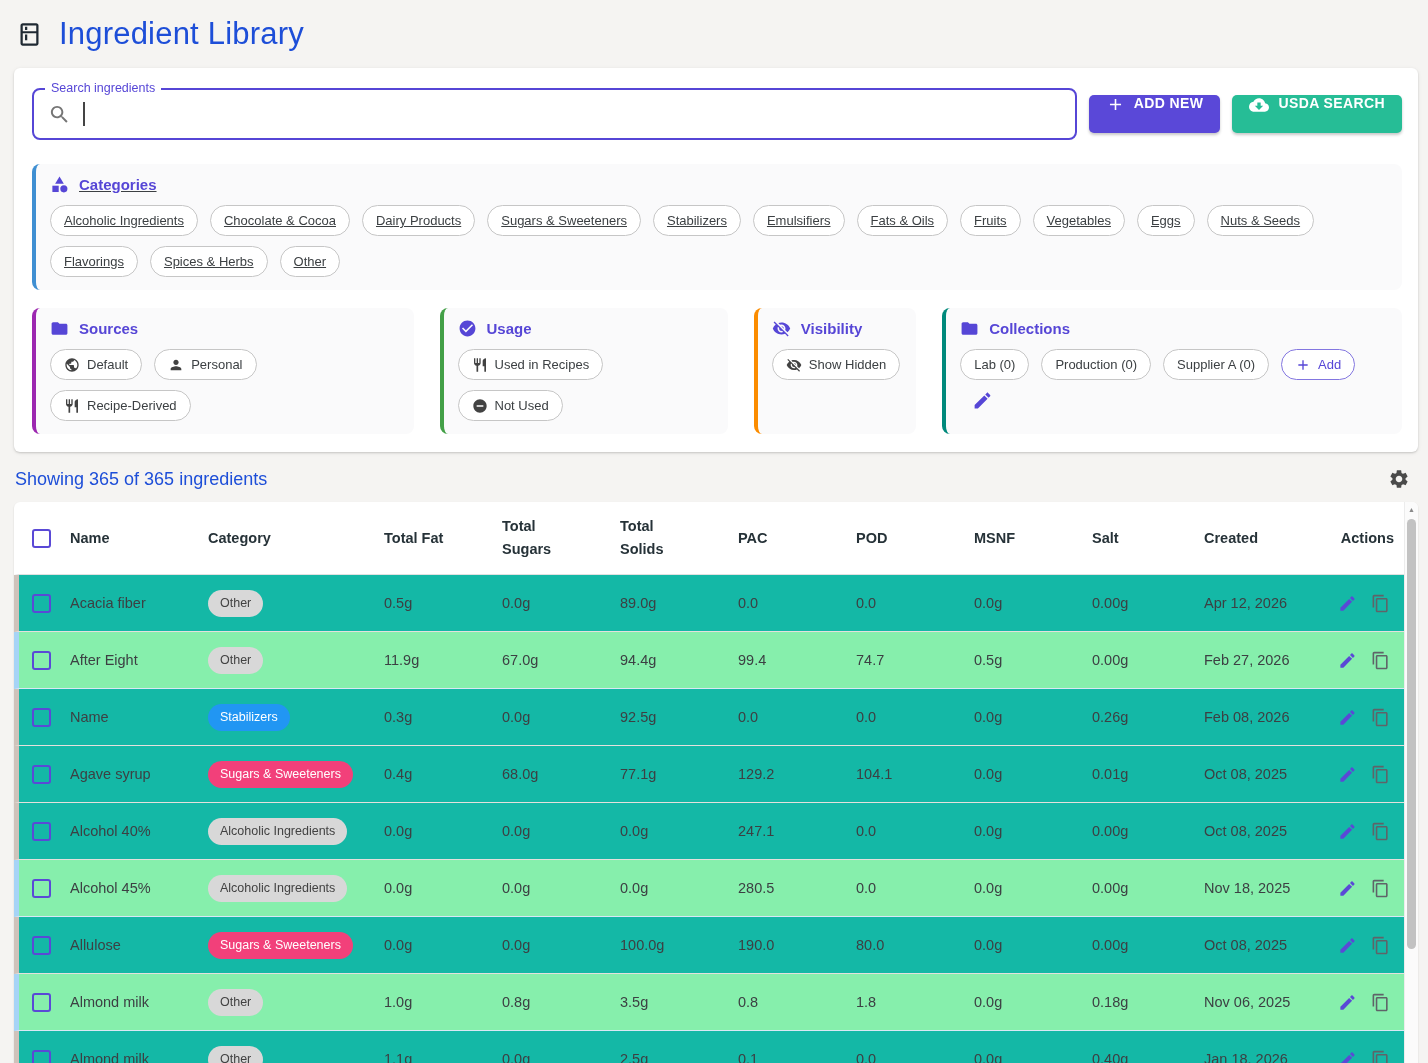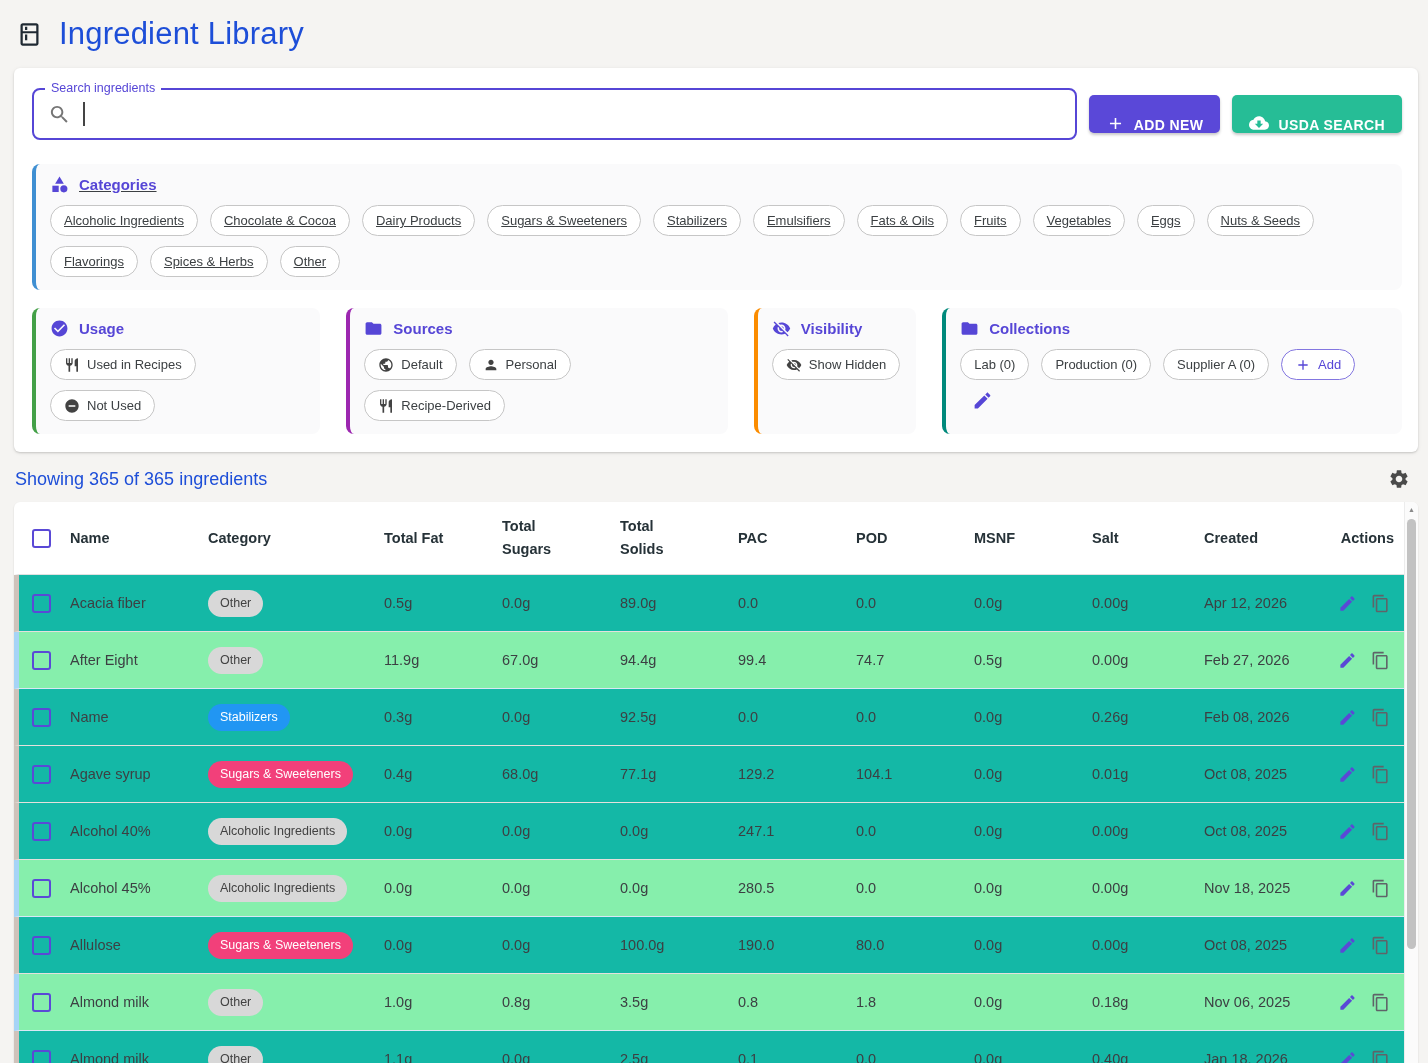--- a/index.html
+++ b/index.html
@@ -26,21 +26,21 @@
     border:2px solid #5646d6; border-radius:8px;
     display:flex; align-items:center; padding:0 14px; background:#fff;
   }
   .search-label {
     position:absolute; top:-9px; left:11px; background:#fff; padding:0 6px;
     font-size:12.5px; color:#5646d6;
   }
   .caret { width:1.5px; height:24px; background:#444; margin-left:12px; }
   .btn {
     height:38px; margin-top:7px; border:none; border-radius:5px; cursor:pointer;
-    display:flex; align-items:flex-end; gap:9px; padding:0 17px;
+    display:flex; align-items:flex-start; gap:9px; padding:0 17px;
     color:#fff; font-weight:700; font-size:14px; letter-spacing:.4px;
     font-family:"Liberation Sans",sans-serif;
     box-shadow:0 2px 3px rgba(0,0,0,.22);
     white-space:nowrap;
   }
   
   .panel {
     background:#fafafb; border-radius:8px; border-left:4px solid #888;
     padding:11px 16px 13px 14px;
   }
@@ -202,20 +202,56 @@
         <button class="chip">
           <span>Spices &amp; Herbs</span>
         </button>
         <button class="chip">
           <span>Other</span>
         </button>
       </div>
   </div>
 
   <div class="panels-row" id="panels-row">
+      <div class="panel" style="border-left-color: rgb(156, 39, 176);">
+        <div class="panel-header">
+          <span>
+            <svg viewBox="0 0 24 24" width="19" height="19">
+              <path d="M10 4H4c-1.1 0-1.99.9-1.99 2L2 18c0 1.1.9 2 2 2h16c1.1 0 2-.9 2-2V8c0-1.1-.9-2-2-2h-8l-2-2z" fill="#5646d6"></path>
+            </svg>
+          </span>
+          <span>Sources</span>
+        </div>
+        <div class="chips">
+          <button class="chip">
+            <span>
+              <svg viewBox="0 0 24 24" width="16" height="16">
+                <path d="M12 2C6.48 2 2 6.48 2 12s4.48 10 10 10 10-4.48 10-10S17.52 2 12 2zm-1 17.93c-3.95-.49-7-3.85-7-7.93 0-.62.08-1.21.21-1.79L9 15v1c0 1.1.9 2 2 2v1.93zm6.9-2.54c-.26-.81-1-1.39-1.9-1.39h-1v-3c0-.55-.45-1-1-1H8v-2h2c.55 0 1-.45 1-1V7h2c1.1 0 2-.9 2-2v-.41c2.93 1.19 5 4.06 5 7.41 0 2.08-.8 3.97-2.1 5.39z" fill="#424242"></path>
+              </svg>
+            </span>
+            <span>Default</span>
+          </button>
+          <button class="chip">
+            <span>
+              <svg viewBox="0 0 24 24" width="16" height="16">
+                <path d="M12 12c2.21 0 4-1.79 4-4s-1.79-4-4-4-4 1.79-4 4 1.79 4 4 4zm0 2c-2.67 0-8 1.34-8 4v2h16v-2c0-2.66-5.33-4-8-4z" fill="#424242"></path>
+              </svg>
+            </span>
+            <span>Personal</span>
+          </button>
+          <button class="chip">
+            <span>
+              <svg viewBox="0 0 24 24" width="16" height="16">
+                <path d="M11 9H9V2H7v7H5V2H3v7c0 2.12 1.66 3.84 3.75 3.97V22h2.5v-9.03C11.34 12.84 13 11.12 13 9V2h-2v7zm5-3v8h2.5v8H21V2c-2.76 0-5 2.24-5 4z" fill="#424242"></path>
+              </svg>
+            </span>
+            <span>Recipe-Derived</span>
+          </button>
+        </div>
+      </div>
       <div class="panel" style="border-left-color: rgb(67, 160, 71);">
         <div class="panel-header">
           <span>
             <svg viewBox="0 0 24 24" width="19" height="19">
               <path d="M12 2C6.48 2 2 6.48 2 12s4.48 10 10 10 10-4.48 10-10S17.52 2 12 2zm-2 15-5-5 1.41-1.41L10 14.17l7.59-7.59L19 8l-9 9z" fill="#5646d6"></path>
             </svg>
           </span>
           <span>Usage</span>
         </div>
         <div class="chips">
@@ -227,56 +263,20 @@
             </span>
             <span>Used in Recipes</span>
           </button>
           <button class="chip">
             <span>
               <svg viewBox="0 0 24 24" width="16" height="16">
                 <path d="M12 2C6.48 2 2 6.48 2 12s4.48 10 10 10 10-4.48 10-10S17.52 2 12 2zm5 11H7v-2h10v2z" fill="#424242"></path>
               </svg>
             </span>
             <span>Not Used</span>
-          </button>
-        </div>
-      </div>
-      <div class="panel" style="border-left-color: rgb(156, 39, 176);">
-        <div class="panel-header">
-          <span>
-            <svg viewBox="0 0 24 24" width="19" height="19">
-              <path d="M10 4H4c-1.1 0-1.99.9-1.99 2L2 18c0 1.1.9 2 2 2h16c1.1 0 2-.9 2-2V8c0-1.1-.9-2-2-2h-8l-2-2z" fill="#5646d6"></path>
-            </svg>
-          </span>
-          <span>Sources</span>
-        </div>
-        <div class="chips">
-          <button class="chip">
-            <span>
-              <svg viewBox="0 0 24 24" width="16" height="16">
-                <path d="M12 2C6.48 2 2 6.48 2 12s4.48 10 10 10 10-4.48 10-10S17.52 2 12 2zm-1 17.93c-3.95-.49-7-3.85-7-7.93 0-.62.08-1.21.21-1.79L9 15v1c0 1.1.9 2 2 2v1.93zm6.9-2.54c-.26-.81-1-1.39-1.9-1.39h-1v-3c0-.55-.45-1-1-1H8v-2h2c.55 0 1-.45 1-1V7h2c1.1 0 2-.9 2-2v-.41c2.93 1.19 5 4.06 5 7.41 0 2.08-.8 3.97-2.1 5.39z" fill="#424242"></path>
-              </svg>
-            </span>
-            <span>Default</span>
-          </button>
-          <button class="chip">
-            <span>
-              <svg viewBox="0 0 24 24" width="16" height="16">
-                <path d="M12 12c2.21 0 4-1.79 4-4s-1.79-4-4-4-4 1.79-4 4 1.79 4 4 4zm0 2c-2.67 0-8 1.34-8 4v2h16v-2c0-2.66-5.33-4-8-4z" fill="#424242"></path>
-              </svg>
-            </span>
-            <span>Personal</span>
-          </button>
-          <button class="chip">
-            <span>
-              <svg viewBox="0 0 24 24" width="16" height="16">
-                <path d="M11 9H9V2H7v7H5V2H3v7c0 2.12 1.66 3.84 3.75 3.97V22h2.5v-9.03C11.34 12.84 13 11.12 13 9V2h-2v7zm5-3v8h2.5v8H21V2c-2.76 0-5 2.24-5 4z" fill="#424242"></path>
-              </svg>
-            </span>
-            <span>Recipe-Derived</span>
           </button>
         </div>
       </div>
       <div class="panel" style="border-left-color: rgb(251, 140, 0);">
         <div class="panel-header">
           <span>
             <svg viewBox="0 0 24 24" width="19" height="19">
               <path d="M12 7c2.76 0 5 2.24 5 5 0 .65-.13 1.26-.36 1.83l2.92 2.92c1.51-1.26 2.7-2.89 3.43-4.75-1.73-4.39-6-7.5-11-7.5-1.4 0-2.74.25-3.98.7l2.16 2.16C10.74 7.13 11.35 7 12 7zM2 4.27l2.28 2.28.46.46C3.08 8.3 1.78 10.02 1 12c1.73 4.39 6 7.5 11 7.5 1.55 0 3.03-.3 4.38-.84l.42.42L19.73 22 21 20.73 3.27 3 2 4.27zM7.53 9.8l1.55 1.55c-.05.21-.08.43-.08.65 0 1.66 1.34 3 3 3 .22 0 .44-.03.65-.08l1.55 1.55c-.67.33-1.41.53-2.2.53-2.76 0-5-2.24-5-5 0-.79.2-1.53.53-2.2zm4.31-.78 3.15 3.15.02-.16c0-1.66-1.34-3-3-3l-.17.01z" fill="#5646d6"></path>
             </svg>
           </span>

